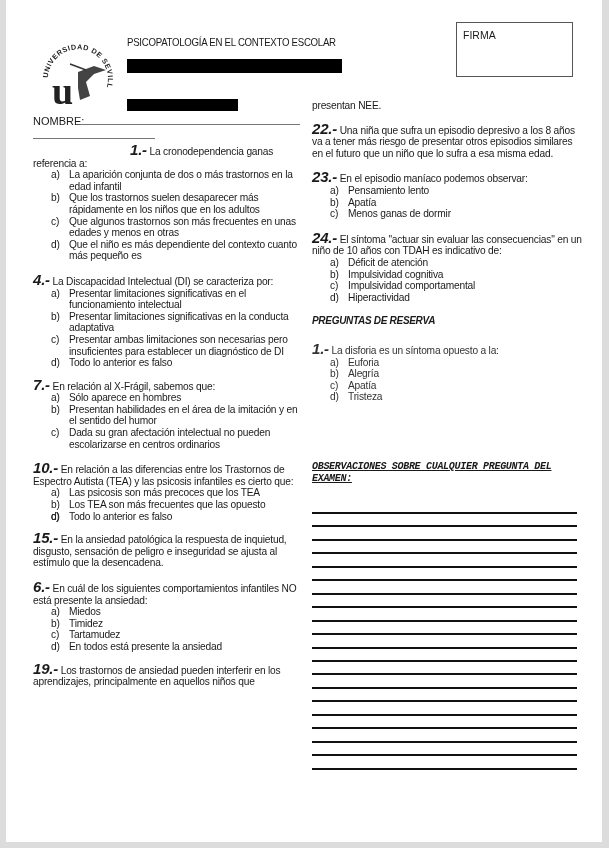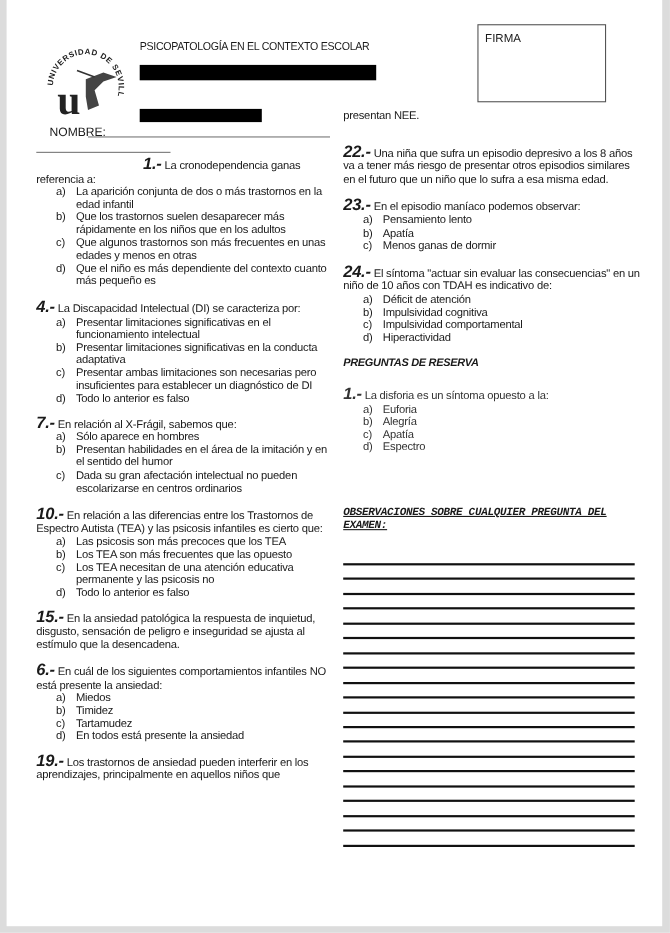--- a/index.html
+++ b/index.html
@@ -2,23 +2,23 @@
 <html><head>
 <meta charset="utf-8">
 <style>
   html, body { margin:0; padding:0; }
   body { width:609px; height:848px; background:#dcdcdc; position:relative; overflow:hidden;
          font-family:"Liberation Sans", sans-serif; color:#1a1a1a; }
   .page { position:absolute; left:6px; top:0; width:596px; height:842px; background:#fff; }
   .abs { position:absolute; }
   .hdr-title { left:127px; top:36px; font-size:10.5px; letter-spacing:-0.3px; transform:scaleX(0.92); transform-origin:left; }
   .redact { background:#000; }
-  .firma { left:434px; top:22px; width:117px; height:71px; border:1px solid #555; box-sizing:border-box; }
+  .firma { left:456px; top:22px; width:117px; height:55px; border:1px solid #555; box-sizing:border-box; }
   .firma span { position:absolute; left:6px; top:6px; font-size:10.5px; }
-  .nombre { left:33px; top:115px; font-size:11px;margin-left:12px; }
+  .nombre { left:33px; top:115px; font-size:11px; }
   .uline { height:1px; background:#777; }
   .col { font-size:10.2px; line-height:11.6px; letter-spacing:-0.2px; }
   .q { margin-bottom:10px; }
   .q .num { font-style:italic; font-weight:bold; font-size:15px; }
   .q ul { list-style:none; margin:0; padding:0; }
   .q li { position:relative; padding-left:36px; }
   .q li .l { position:absolute; left:18px; }
   b { font-weight:normal; }
   .section { font-style:italic; font-weight:bold; font-size:10px; letter-spacing:-0.3px; }
   .obs { font-style:italic; font-weight:bold; text-decoration:underline; font-size:10px; letter-spacing:-0.3px;font-family:Liberation Mono, monospace; }
@@ -80,21 +80,21 @@
       <li><span class="l">b)</span><span>Presentan habilidades en el área de la imitación y en el sentido del humor</span></li>
       <li><span class="l">c)</span><span>Dada su gran afectación intelectual no pueden escolarizarse en centros ordinarios</span></li>
     </ul>
   </div>
 
   <div class="q">
     <div><span class="num">10.-</span><span> En relación a las </span><b>diferencias</b><span> entre los Trastornos de Espectro Autista (TEA) y las psicosis infantiles es cierto que:</span></div>
     <ul>
       <li><span class="l">a)</span><span>Las psicosis son más precoces que los TEA</span></li>
       <li><span class="l">b)</span><span>Los TEA son más frecuentes que las opuesto</span></li>
-      <li><span class="l">c)</span><span>Los TEA necesitan de una atención educativa permanente y las psicosis no</span></li>
+      <li><span class="l">c)</span></li>
       <li><span class="l">d)</span><span>Todo lo anterior es falso</span></li>
     </ul>
   </div>
 
   <div class="q" style="margin-bottom:12px">
     <div><span class="num">15.-</span><span> En la ansiedad patológica la respuesta de inquietud, disgusto, sensación de peligro e inseguridad se ajusta al estímulo que la desencadena.</span></div>
   </div>
 
   <div class="q">
     <div><span class="num">6.-</span><span> En cuál de los siguientes comportamientos infantiles </span><b>NO</b><span> está presente la ansiedad:</span></div>
@@ -105,21 +105,21 @@
       <li><span class="l">d)</span><span>En todos está presente la ansiedad</span></li>
     </ul>
   </div>
 
   <div class="q">
     <div><span class="num">19.-</span><span> Los </span><b>trastornos de ansiedad</b><span> pueden interferir en los aprendizajes, principalmente en aquellos niños que</span></div>
   </div>
 </div>
 
 <div class="abs col" style="left:312px;top:100px;width:270px">
-  <div style="margin-bottom:21px">presentan NEE.</div>
+  <div style="margin-bottom:11px">presentan NEE.</div>
 
   <div class="q" style="margin-bottom:12px">
     <div><span class="num">22.-</span><span> Una niña que sufra un episodio depresivo a los 8 años va a tener más riesgo de presentar otros episodios similares en el futuro que un niño que lo sufra a esa misma edad.</span></div>
   </div>
 
   <div class="q" style="margin-bottom:12px">
     <div><span class="num">23.-</span><span> En el episodio </span><b>maníaco</b><span> podemos observar:</span></div>
     <ul>
       <li><span class="l">a)</span><span>Pensamiento lento</span></li>
       <li><span class="l">b)</span><span>Apatía</span></li>
@@ -138,21 +138,21 @@
   </div>
 
   <div class="section" style="margin-bottom:16px">PREGUNTAS DE RESERVA</div>
 
   <div class="q" style="color:#333">
     <div><span class="num">1.-</span><span> La disforia es un síntoma opuesto a la:</span></div>
     <ul>
       <li><span class="l">a)</span><span>Euforia</span></li>
       <li><span class="l">b)</span><span>Alegría</span></li>
       <li><span class="l">c)</span><span>Apatía</span></li>
-      <li><span class="l">d)</span><span>Espectro</span></li>
+      <li><span class="l">d)</span><span>Tristeza</span></li>
     </ul>
   </div>
 </div>
 
 <div class="abs obs" style="left:312px;top:461px;width:250px;line-height:12px">OBSERVACIONES SOBRE CUALQUIER PREGUNTA DEL EXAMEN:</div>
 
 <div id="lines">
     <div class="wline" style="top: 512px;"></div>
     <div class="wline" style="top: 525.45px;"></div>
     <div class="wline" style="top: 538.9px;"></div>

